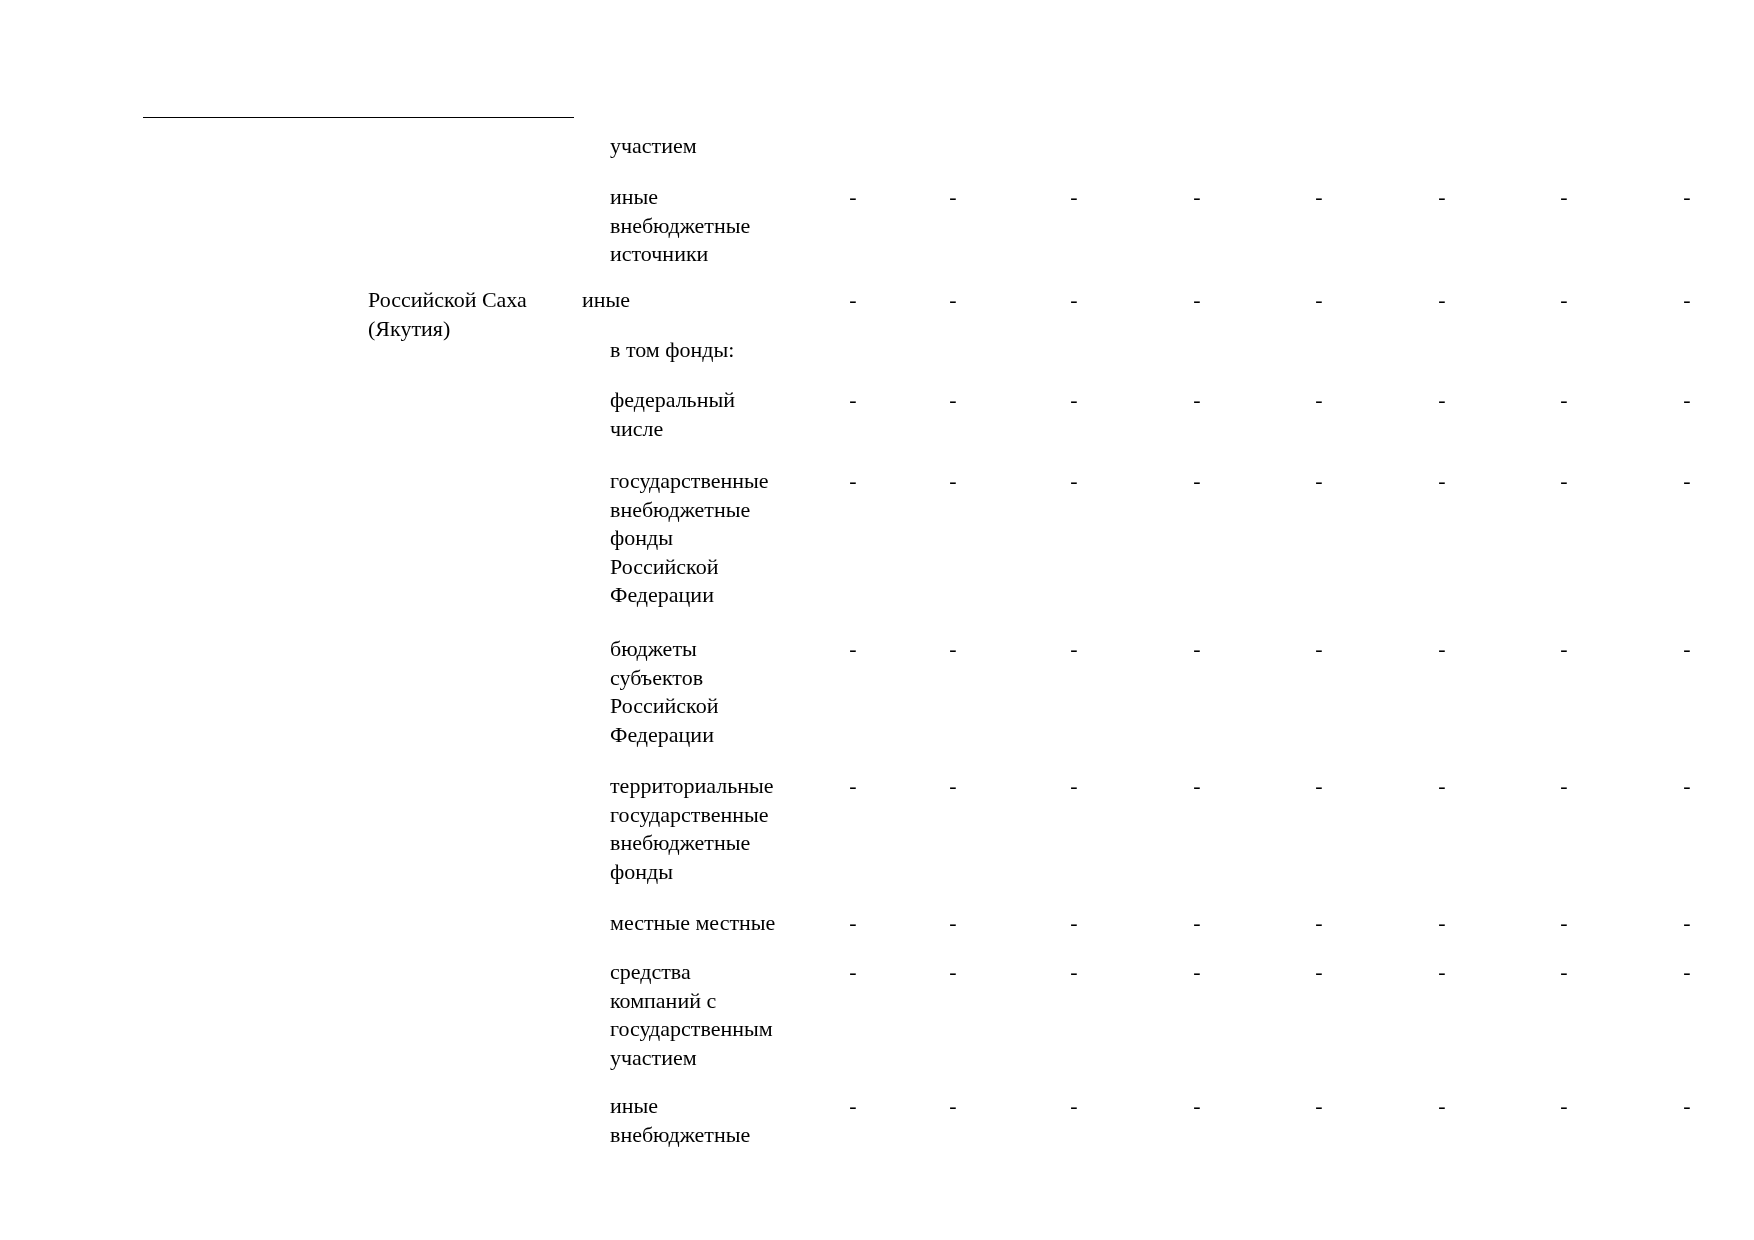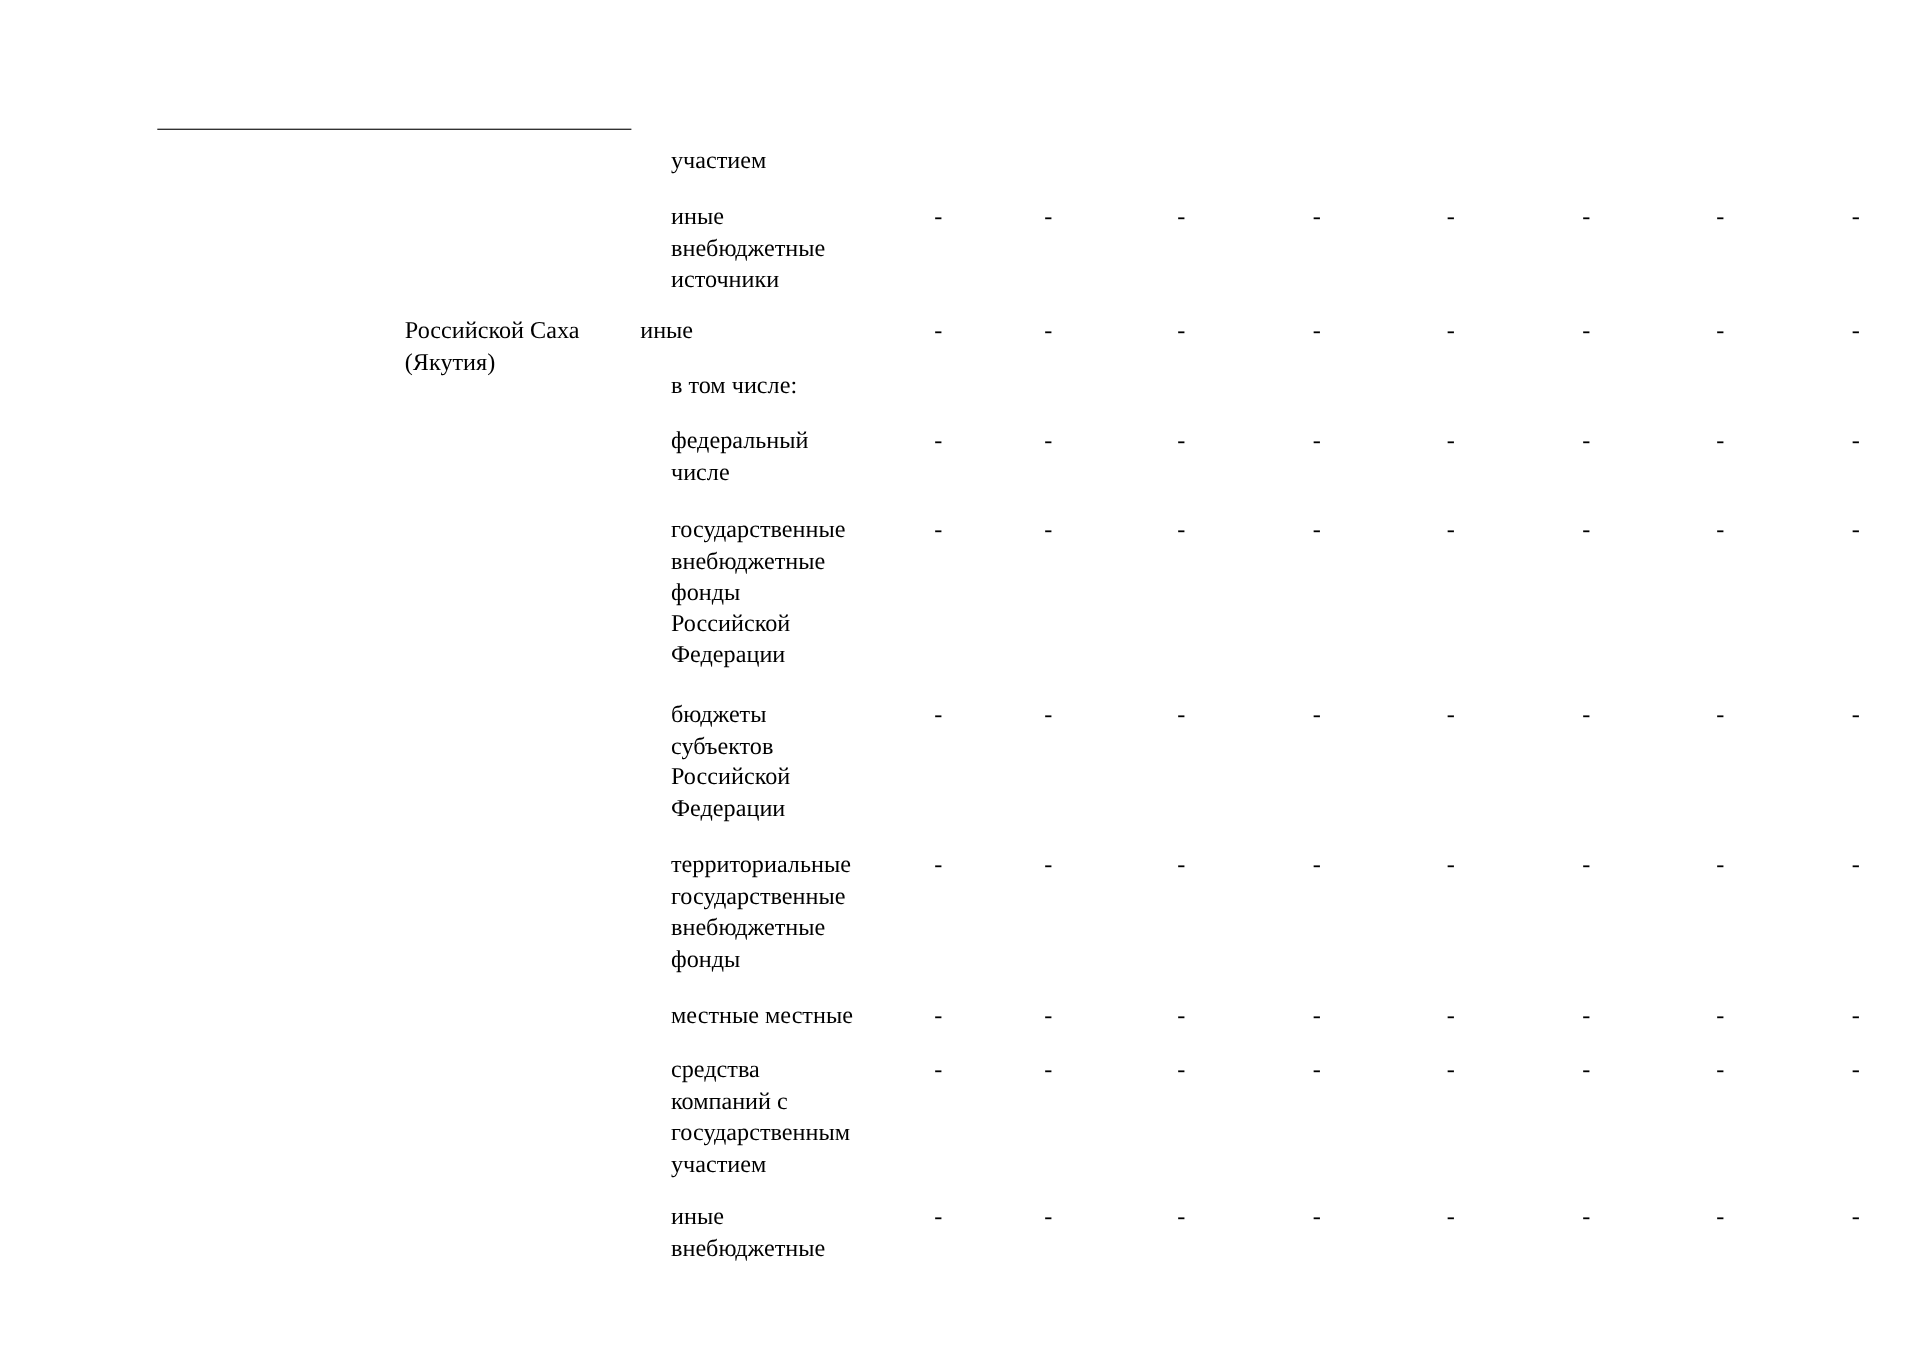--- a/index.html
+++ b/index.html
@@ -55,21 +55,21 @@
   <span class="dash" style="left:947px">-</span>
   <span class="dash" style="left:1068px">-</span>
   <span class="dash" style="left:1191px">-</span>
   <span class="dash" style="left:1313px">-</span>
   <span class="dash" style="left:1436px">-</span>
   <span class="dash" style="left:1558px">-</span>
   <span class="dash" style="left:1681px">-</span>
 </div>
 
 <div class="row" style="top:336px">
-  <div class="row-label">в том числе:</div>
+  <div class="row-label">в том фонды:</div>
 </div>
 
 <div class="row" style="top:386px">
   <div class="row-label">федеральный
 числе</div>
   <span class="dash" style="left:847px">-</span>
   <span class="dash" style="left:947px">-</span>
   <span class="dash" style="left:1068px">-</span>
   <span class="dash" style="left:1191px">-</span>
   <span class="dash" style="left:1313px">-</span>

